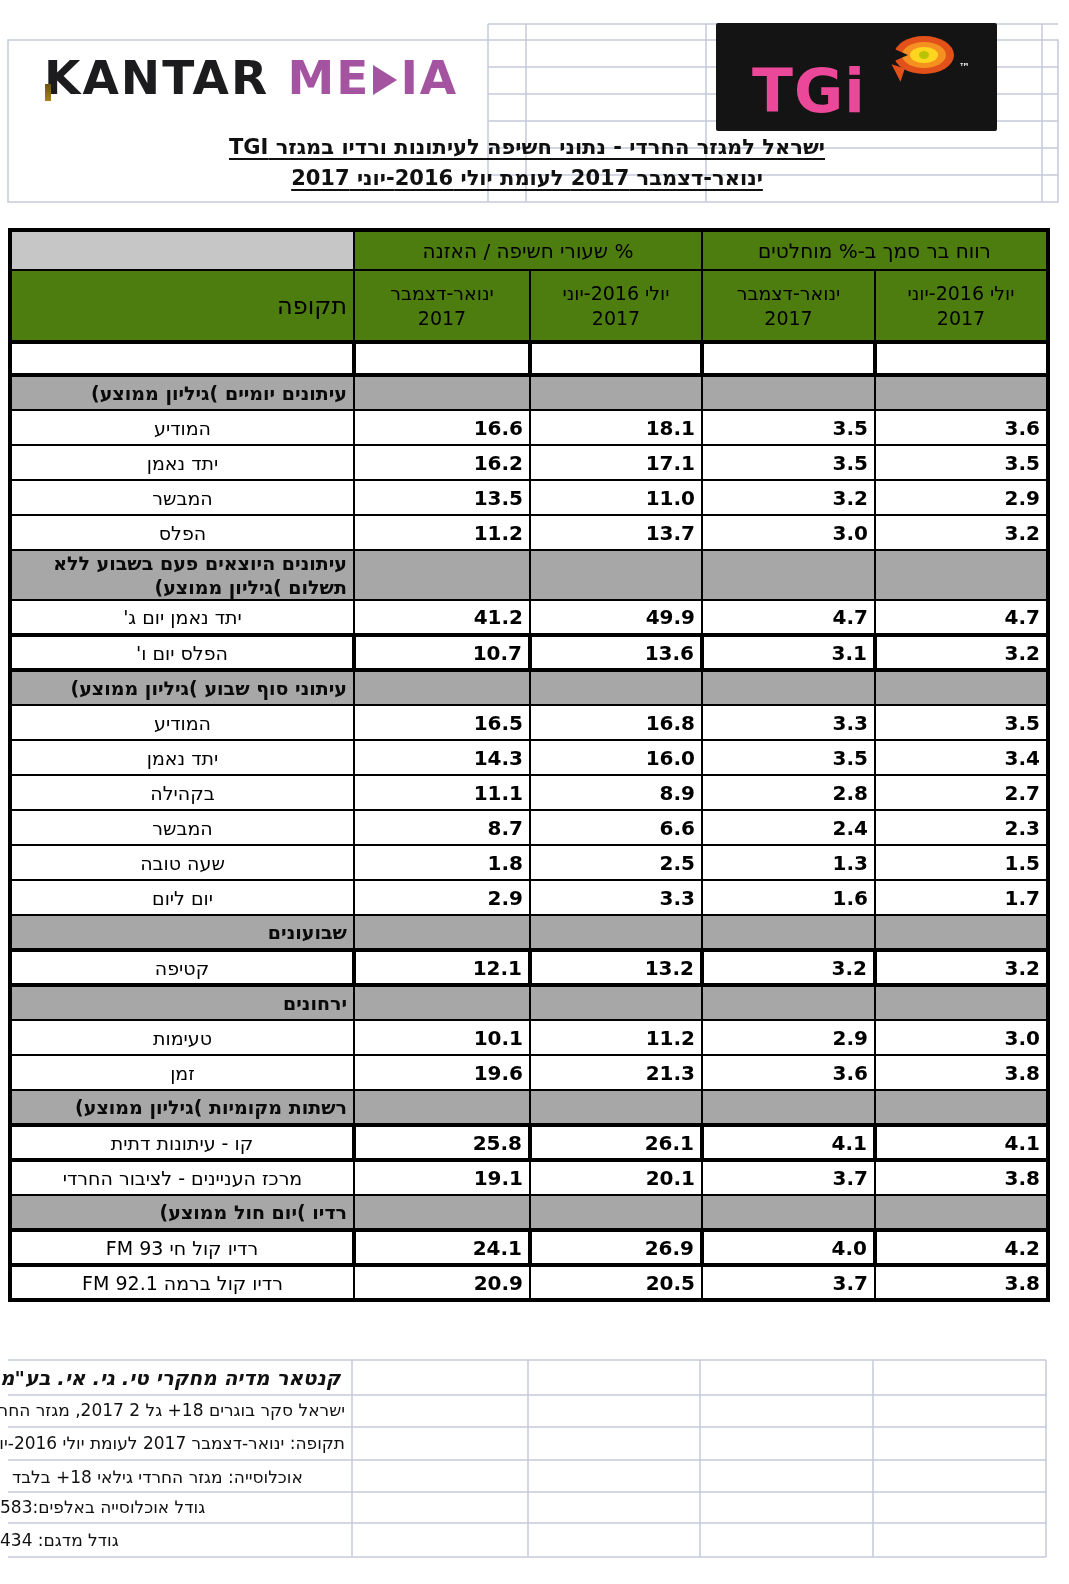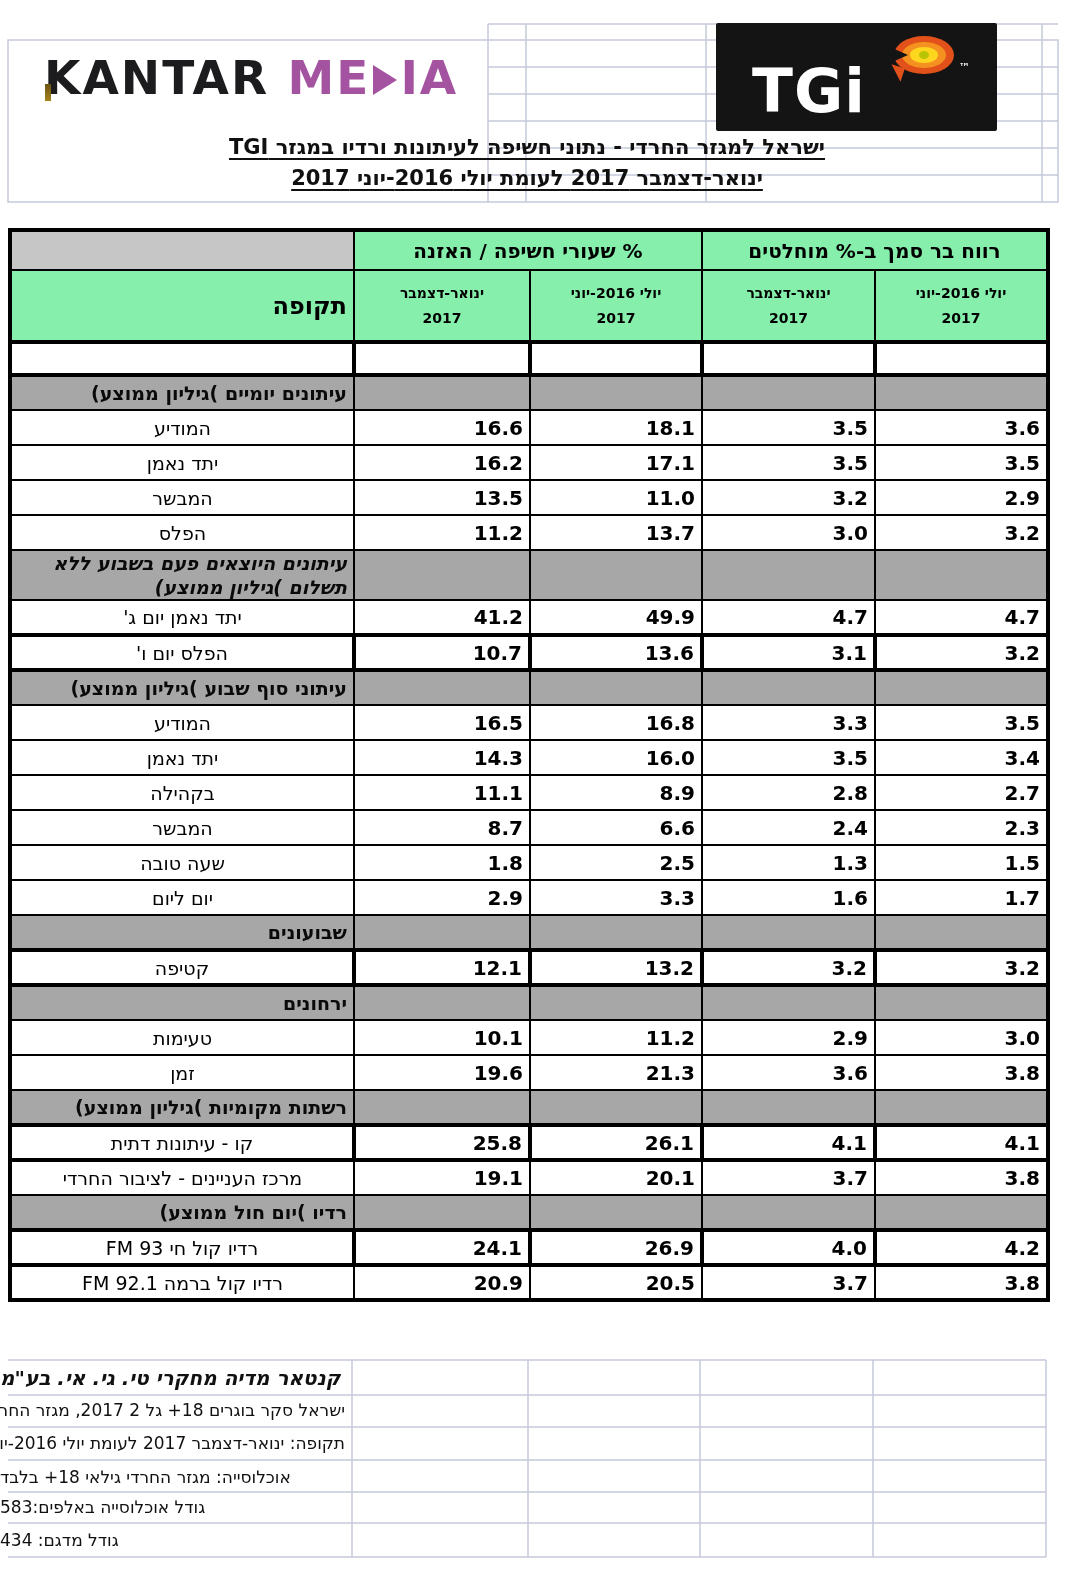--- a/index.html
+++ b/index.html
@@ -13,21 +13,21 @@
   .kantar-logo .k-wrap{position:relative;display:inline-block;}
   .kantar-logo .k-gold{position:absolute;left:1px;bottom:4px;width:6px;height:17px;
                background:linear-gradient(#6b5312,#a8821c);}
   .kantar-media{color:#a3539f;}
   .media-tri{display:inline-block;width:0;height:0;border-top:15px solid transparent;
              border-bottom:15px solid transparent;border-left:24px solid #a3539f;
              margin:0 3px -1px 3px;}
   
   .tgi-box{position:absolute;left:716px;top:23px;width:281px;height:108px;background:#141414;
            z-index:3;border-radius:2px;}
-  .tgi-text{position:absolute;left:36px;top:38px;color:#ffffff;font-weight:bold;font-size:60px;
+  .tgi-text{position:absolute;left:36px;top:38px;color:#ec4899;font-weight:bold;font-size:60px;
             line-height:60px;letter-spacing:1px;}
   .tgi-swirl{position:absolute;left:178px;top:13px;width:60px;height:38px;}
   .sw1{position:absolute;left:0;top:0;width:60px;height:38px;border-radius:50%;background:#e2511a;}
   .sw2{position:absolute;left:8px;top:6px;width:44px;height:26px;border-radius:50%;background:#f59120;}
   .sw3{position:absolute;left:16px;top:11px;width:28px;height:16px;border-radius:50%;background:#ffd61f;}
   .sw4{position:absolute;left:25px;top:15px;width:10px;height:8px;border-radius:50%;background:#b8c404;}
   .sw-notch{position:absolute;left:-2px;top:12px;width:0;height:0;
             border-top:7px solid transparent;border-bottom:7px solid transparent;
             border-left:16px solid #141414;}
   .sw-tail{position:absolute;left:-5px;bottom:-6px;width:0;height:0;
@@ -35,24 +35,24 @@
   .tgi-tm{position:absolute;left:243px;top:38px;color:#e8e8e8;font-size:11px;font-weight:bold;}
   
   .titles{position:absolute;left:8px;top:132px;width:1038px;text-align:center;z-index:2;
           direction:rtl;font-weight:bold;font-size:21px;line-height:31px;color:#101010;}
   .titles .tline{text-decoration:underline;text-decoration-thickness:2px;text-underline-offset:4px;}
   
   table.main{position:absolute;left:8px;top:228px;width:1038px;z-index:2;
              border-collapse:collapse;table-layout:fixed;border:4px solid #000;background:#fff;}
   table.main td{border:2px solid #000;padding:0 6px;overflow:hidden;}
   tr.h1{height:40px;} tr.h2{height:72px;} tr.sp{height:33px;}
-  tr.sec{height:35px;} tr.sec2{height:47px;font-style:italic;} tr.row{height:35px;}
-  td.ghead{background:#86efac;font-weight:bold;font-size:20px;text-align:center;direction:rtl;}
+  tr.sec{height:35px;} tr.sec2{height:47px;} tr.row{height:35px;}
+  td.ghead{background:#4d7c0f;font-weight:normal;font-size:20px;text-align:center;direction:rtl;}
   td.corner{background:#c6c6c6;}
-  td.ph{line-height:25px;font-size:14px;}
+  td.ph{line-height:25px;font-size:19px;}
   td.lblh{text-align:right;font-size:24px;}
   tr.sec td,tr.sec2 td{background:#a7a7a7;}
   td.slbl{font-weight:bold;font-size:19px;line-height:24px;text-align:right;direction:rtl;color:#0a0a0a;}
   td.lbl{text-align:center;direction:rtl;font-size:19px;background:#fff;}
   td.num{text-align:right;font-weight:bold;font-size:20px;background:#fff;padding-right:10px;}
   tr.heavy td{border-width:4px;}
   
   .fline{position:absolute;left:0;width:345px;height:26px;line-height:26px;z-index:2;
          text-align:left;direction:rtl;white-space:nowrap;font-size:17px;color:#111;}
   .fline.fbold{font-weight:bold;font-style:italic;font-size:20px;}
@@ -344,17 +344,17 @@
       <td class="num">20.5</td>
       <td class="num">3.7</td>
       <td class="num">3.8</td>
     </tr>
     </tbody>
   </table>
 
   <div class="fline fbold" style="top:1365px;">קנטאר מדיה מחקרי טי. גי. אי. בע"מ</div>
   <div class="fline" style="top:1397px;">ישראל סקר בוגרים 18+ גל 2 2017, מגזר החרדי בלבד</div>
   <div class="fline" style="top:1430px;">תקופה: ינואר-דצמבר 2017 לעומת יולי 2016-יוני 2017</div>
-  <div class="fline" style="top:1464px;">אוכלוסייה: מגזר החרדי גילאי 18+ בלבד</div>
+  <div class="fline" style="top:1464px;margin-left:12px;">אוכלוסייה: מגזר החרדי גילאי 18+ בלבד</div>
   <div class="fline" style="top:1494px;">גודל אוכלוסייה באלפים:583</div>
   <div class="fline" style="top:1527px;">גודל מדגם: 434</div>
 
 </div>
 
 </body></html>

